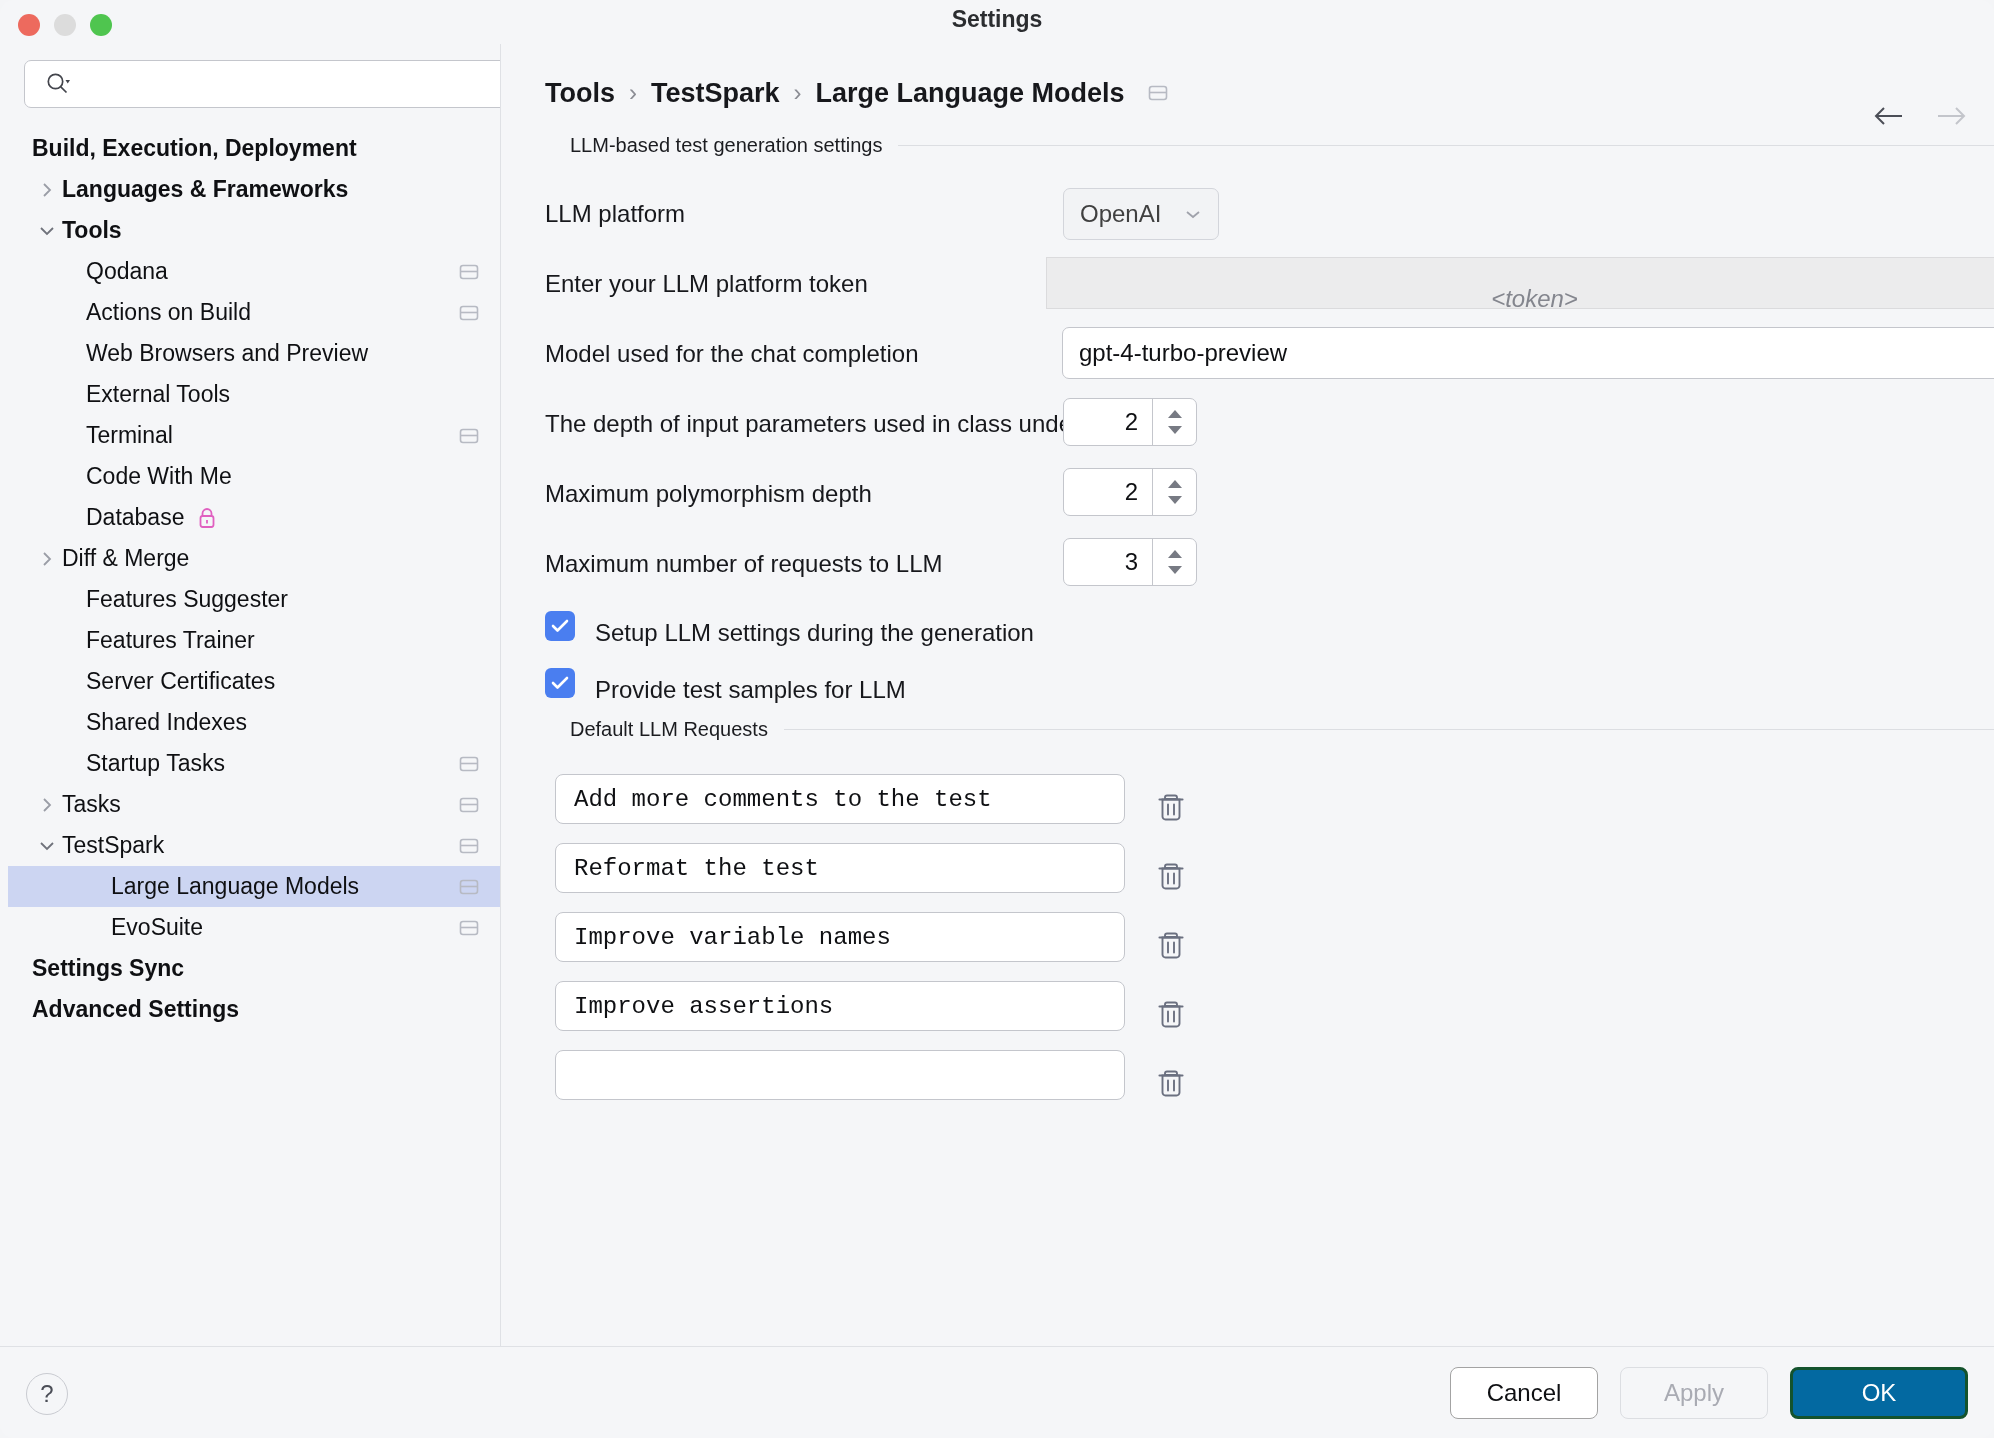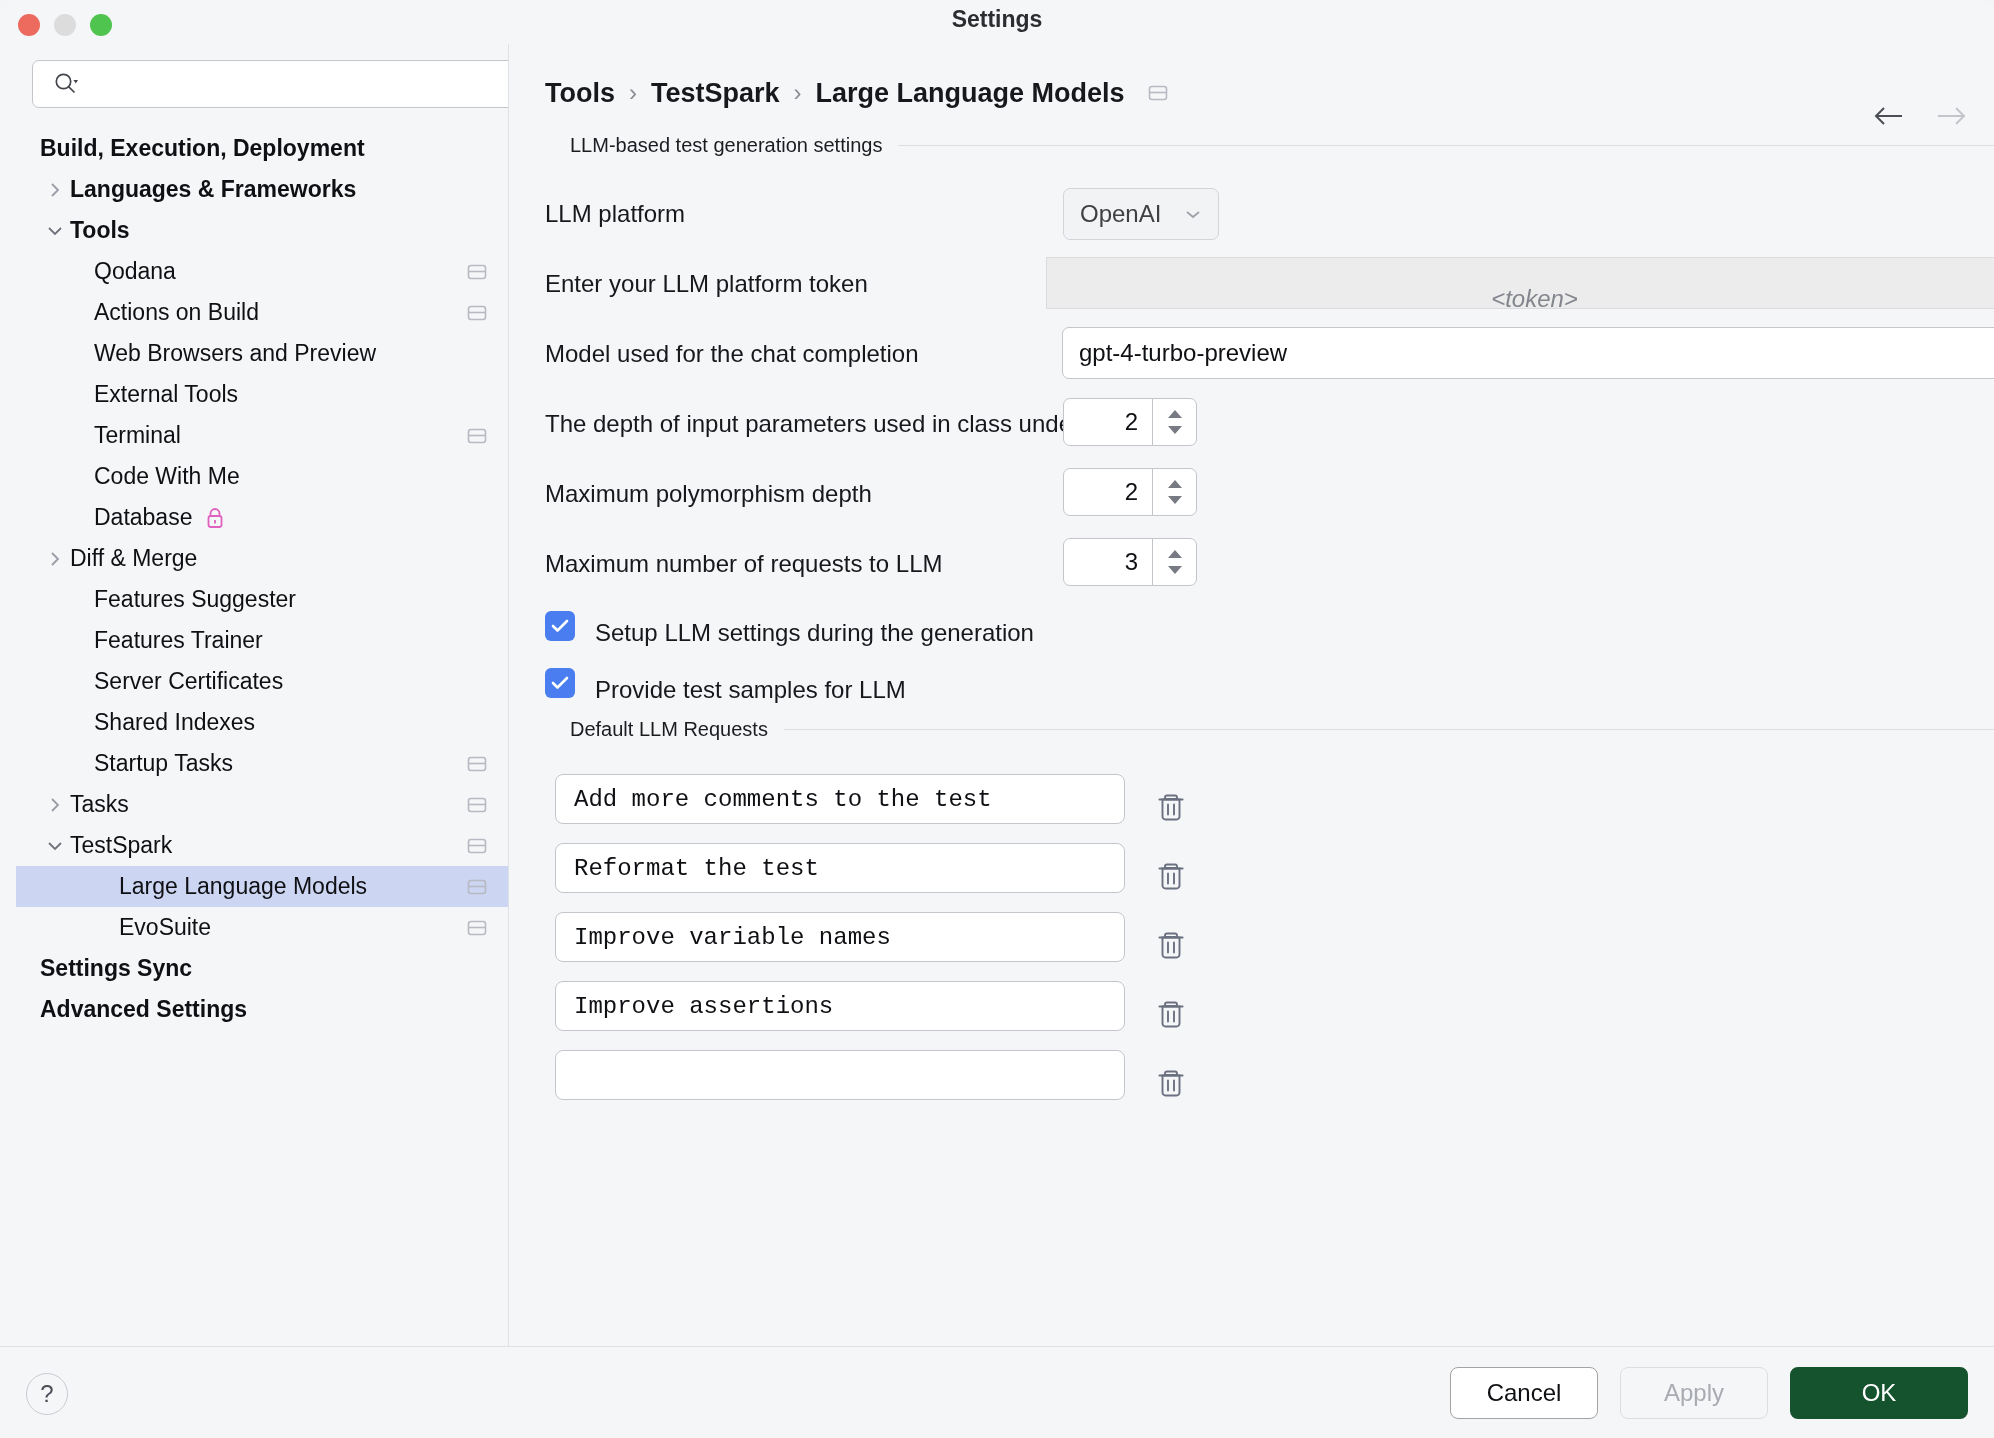--- a/index.html
+++ b/index.html
@@ -27,21 +27,21 @@
   .dot.red { background: #ed6a5e; }
   .dot.yellow { background: #dcdcdc; }
   .dot.green { background: #4fc54f; }
   .win-title {
     position: absolute; top: 6px; left: 0; right: 0;
     text-align: center; font-size: 23px; font-weight: bold; color: #2b2d30;
   }
 
   
   .sidebar {
-    position: absolute; top: 44px; left: 16px; width: 493px; bottom: 92px;
+    position: absolute; top: 44px; left: 8px; width: 493px; bottom: 92px;
     background: #f5f6f8;
     border-right: 1px solid #dfe1e5;
     overflow: hidden;
   }
   .searchbox {
     position: absolute; top: 16px; left: 16px; width: 502px; height: 48px;
     background: #ffffff; border: 1px solid #c4c6cc; border-radius: 7px;
     display: flex; align-items: center; padding-left: 20px;
   }
   .search-icon { width: 26px; height: 26px; display:block; }
@@ -165,21 +165,21 @@
     font-size: 24px; color: #4b4e57;
   }
   .btns { position: absolute; right: 26px; top: 20px; display: flex; gap: 22px; }
   .btn {
     height: 52px; min-width: 148px; border-radius: 8px;
     display: flex; align-items: center; justify-content: center;
     font-size: 24px; padding: 0 24px;
   }
   .btn.cancel { background: #ffffff; border: 1px solid #a3a3a3; color: #0f1013; }
   .btn.apply { background: #f5f6f8; border: 1px solid #dcdee2; color: #a9abb3; }
-  .btn.ok { background: #14532d; border: 3px solid #14532d; color: #ffffff; min-width: 178px; }
+  .btn.ok { background: #0369a1; border: 3px solid #14532d; color: #ffffff; min-width: 178px; }
 </style>
 </head>
 <body>
 
 <div class="window">
 
   <div class="titlebar">
     <div class="traffic">
       <div class="dot red"></div>
       <div class="dot yellow"></div>

